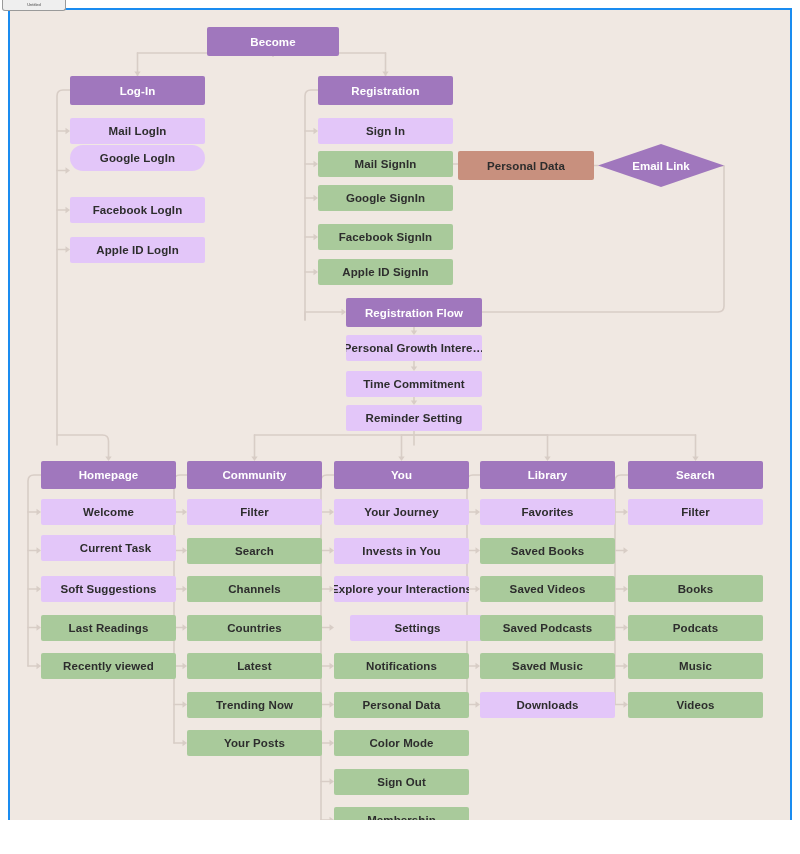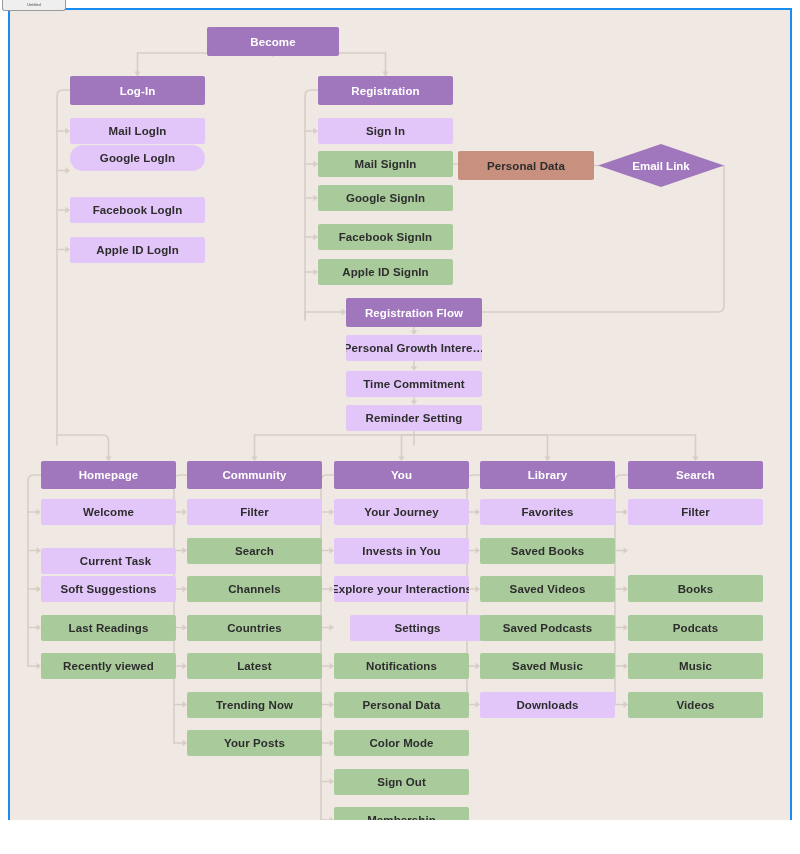--- a/index.html
+++ b/index.html
@@ -213,21 +213,21 @@
         <div class="node green" style="left: 308px; top: 214px; width: 135px; height: 26px;">Facebook SignIn</div>
         <div class="node green" style="left: 308px; top: 249px; width: 135px; height: 26px;">Apple ID SignIn</div>
         <div class="node brown" style="left: 448px; top: 141px; width: 136px; height: 29px;">Personal Data</div>
         <div class="diamond" style="left: 588px; top: 134px; width: 126px; height: 43px;">Email Link</div>
         <div class="node header" style="left: 336px; top: 288px; width: 136px; height: 29px;">Registration Flow</div>
         <div class="node lilac" style="left: 336px; top: 325px; width: 136px; height: 26px;">Personal Growth Intere…</div>
         <div class="node lilac" style="left: 336px; top: 361px; width: 136px; height: 26px;">Time Commitment</div>
         <div class="node lilac" style="left: 336px; top: 395px; width: 136px; height: 26px;">Reminder Setting</div>
         <div class="node header" style="left: 31px; top: 451px; width: 135px; height: 28px;">Homepage</div>
         <div class="node lilac" style="left: 31px; top: 489px; width: 135px; height: 26px;">Welcome</div>
-        <div class="node lilac" style="left: 31px; top: 538px; width: 135px; height: 26px; padding-left: 20px;">Current Task</div>
+        <div class="node lilac" style="left: 31px; top: 525px; width: 135px; height: 26px; padding-left: 20px;">Current Task</div>
         <div class="node lilac" style="left: 31px; top: 566px; width: 135px; height: 26px;">Soft Suggestions</div>
         <div class="node green" style="left: 31px; top: 604.5px; width: 135px; height: 26px;">Last Readings</div>
         <div class="node green" style="left: 31px; top: 643px; width: 135px; height: 26px;">Recently viewed</div>
         <div class="node header" style="left: 177px; top: 451px; width: 135px; height: 28px;">Community</div>
         <div class="node lilac" style="left: 177px; top: 489px; width: 135px; height: 26px;">Filter</div>
         <div class="node green" style="left: 177px; top: 527.5px; width: 135px; height: 26px;">Search</div>
         <div class="node green" style="left: 177px; top: 566px; width: 135px; height: 26px;">Channels</div>
         <div class="node green" style="left: 177px; top: 604.5px; width: 135px; height: 26px;">Countries</div>
         <div class="node green" style="left: 177px; top: 643px; width: 135px; height: 26px;">Latest</div>
         <div class="node green" style="left: 177px; top: 681.5px; width: 135px; height: 26px;">Trending Now</div>

